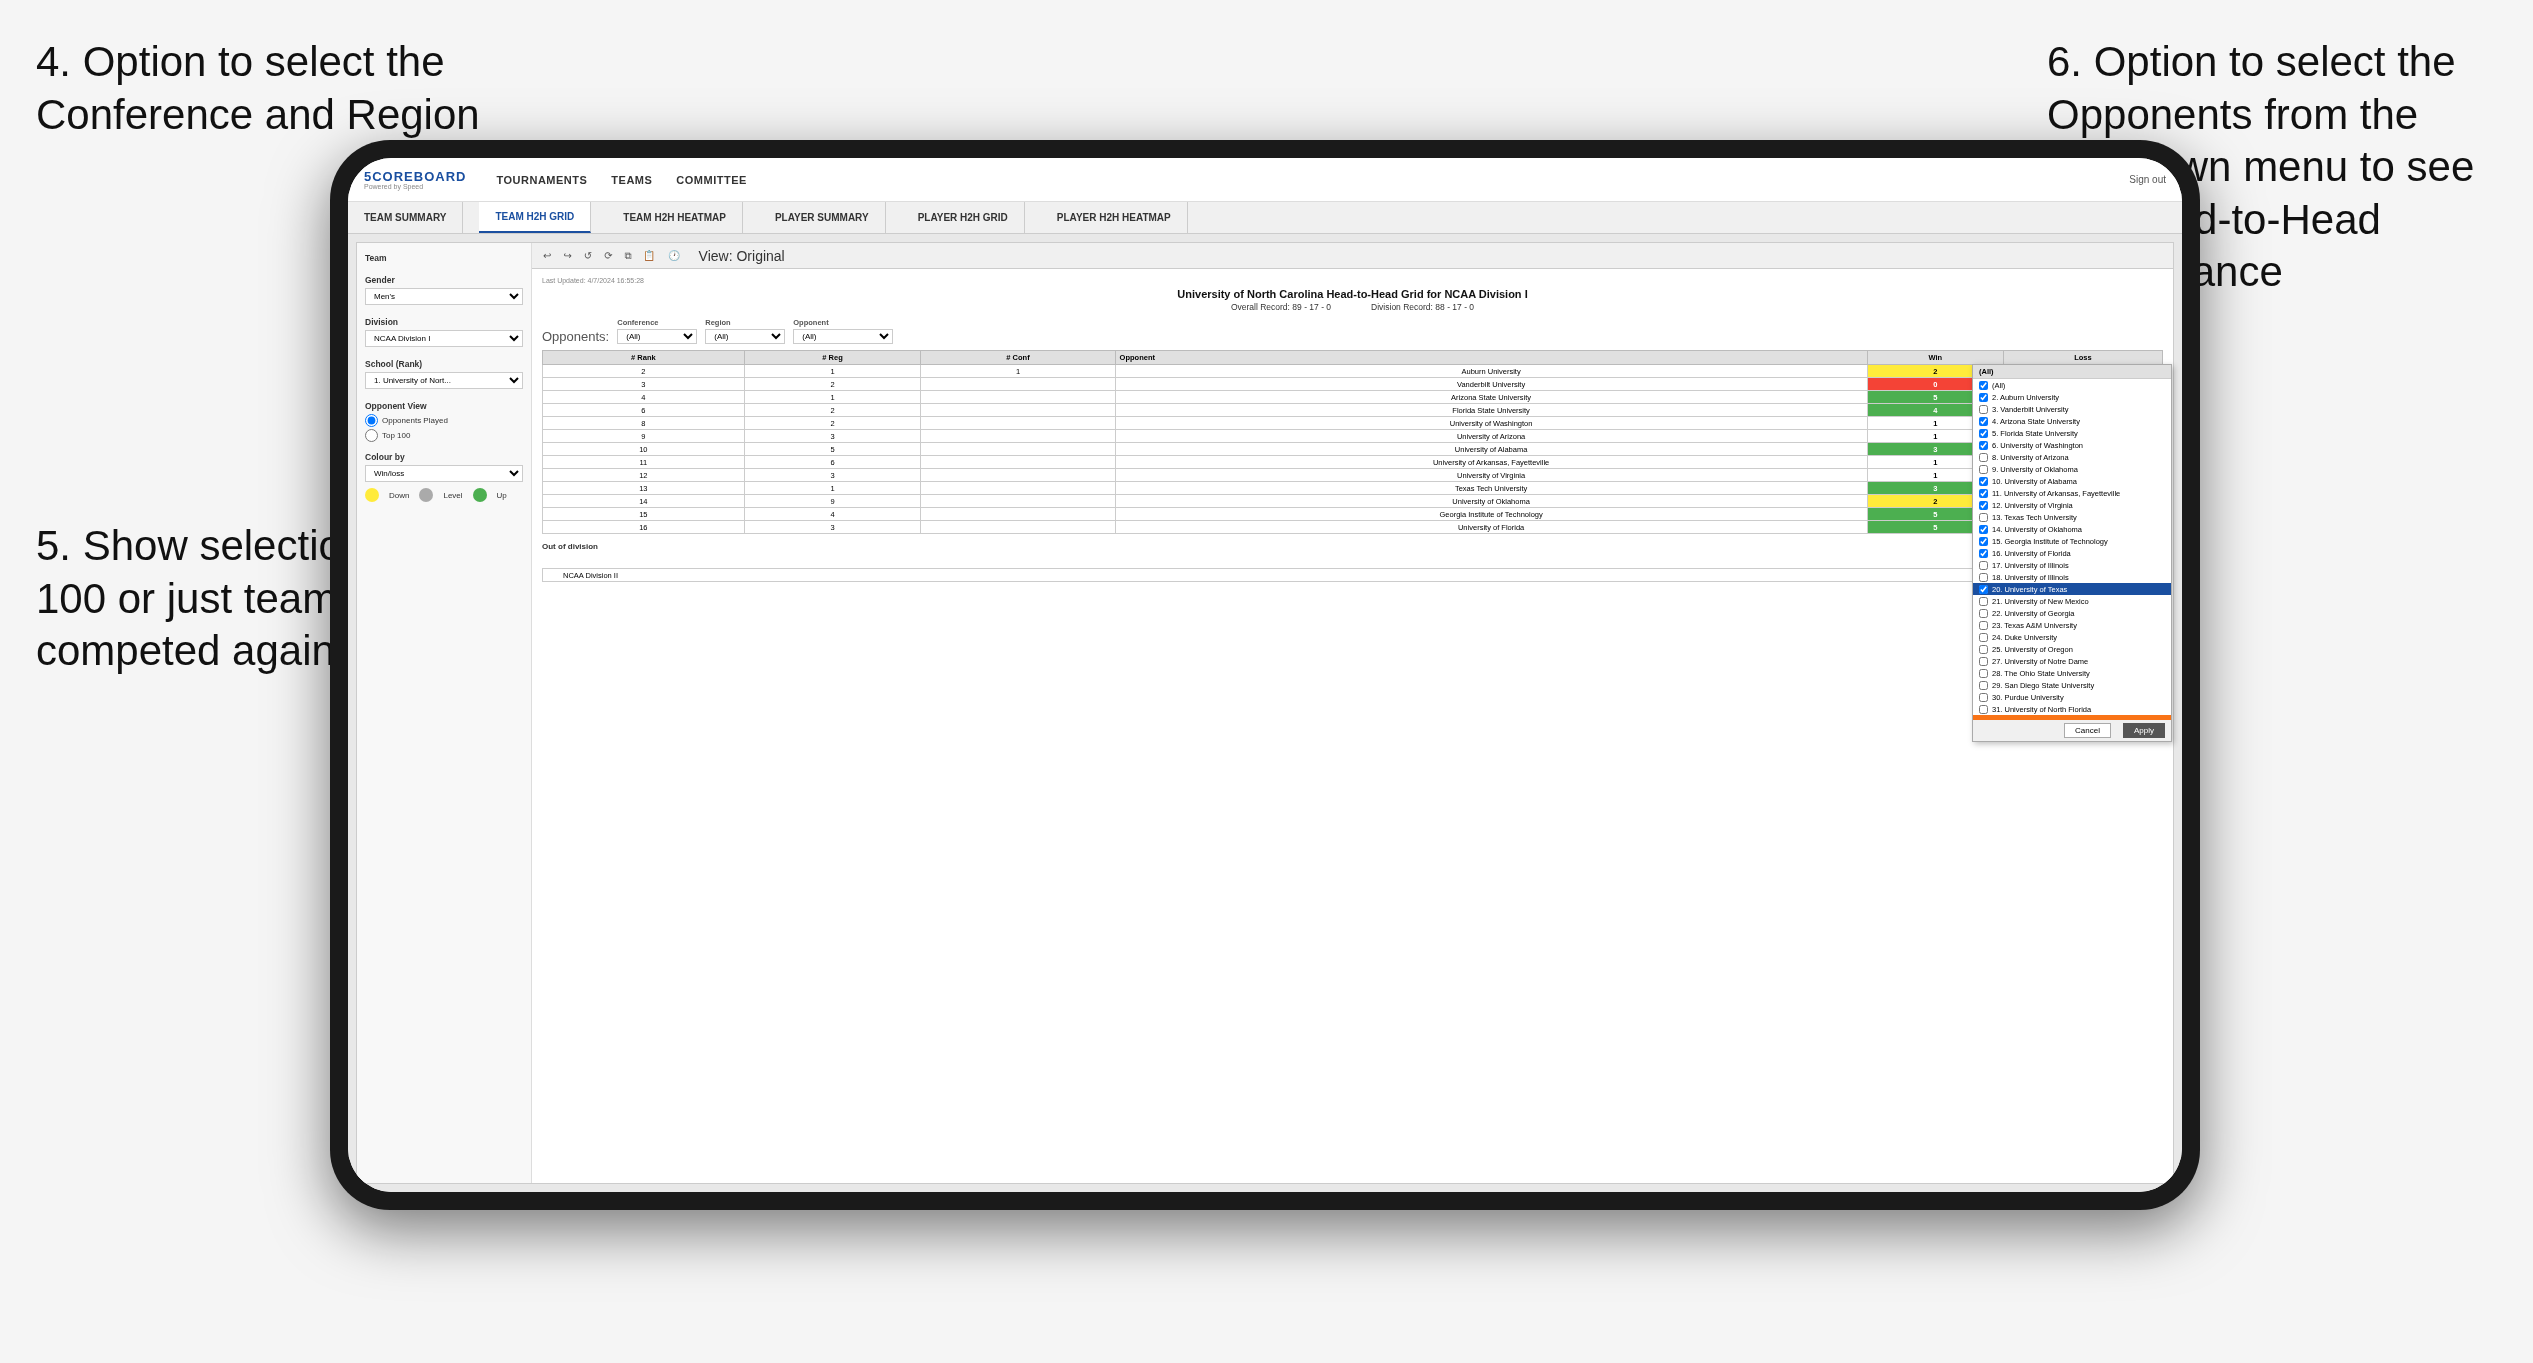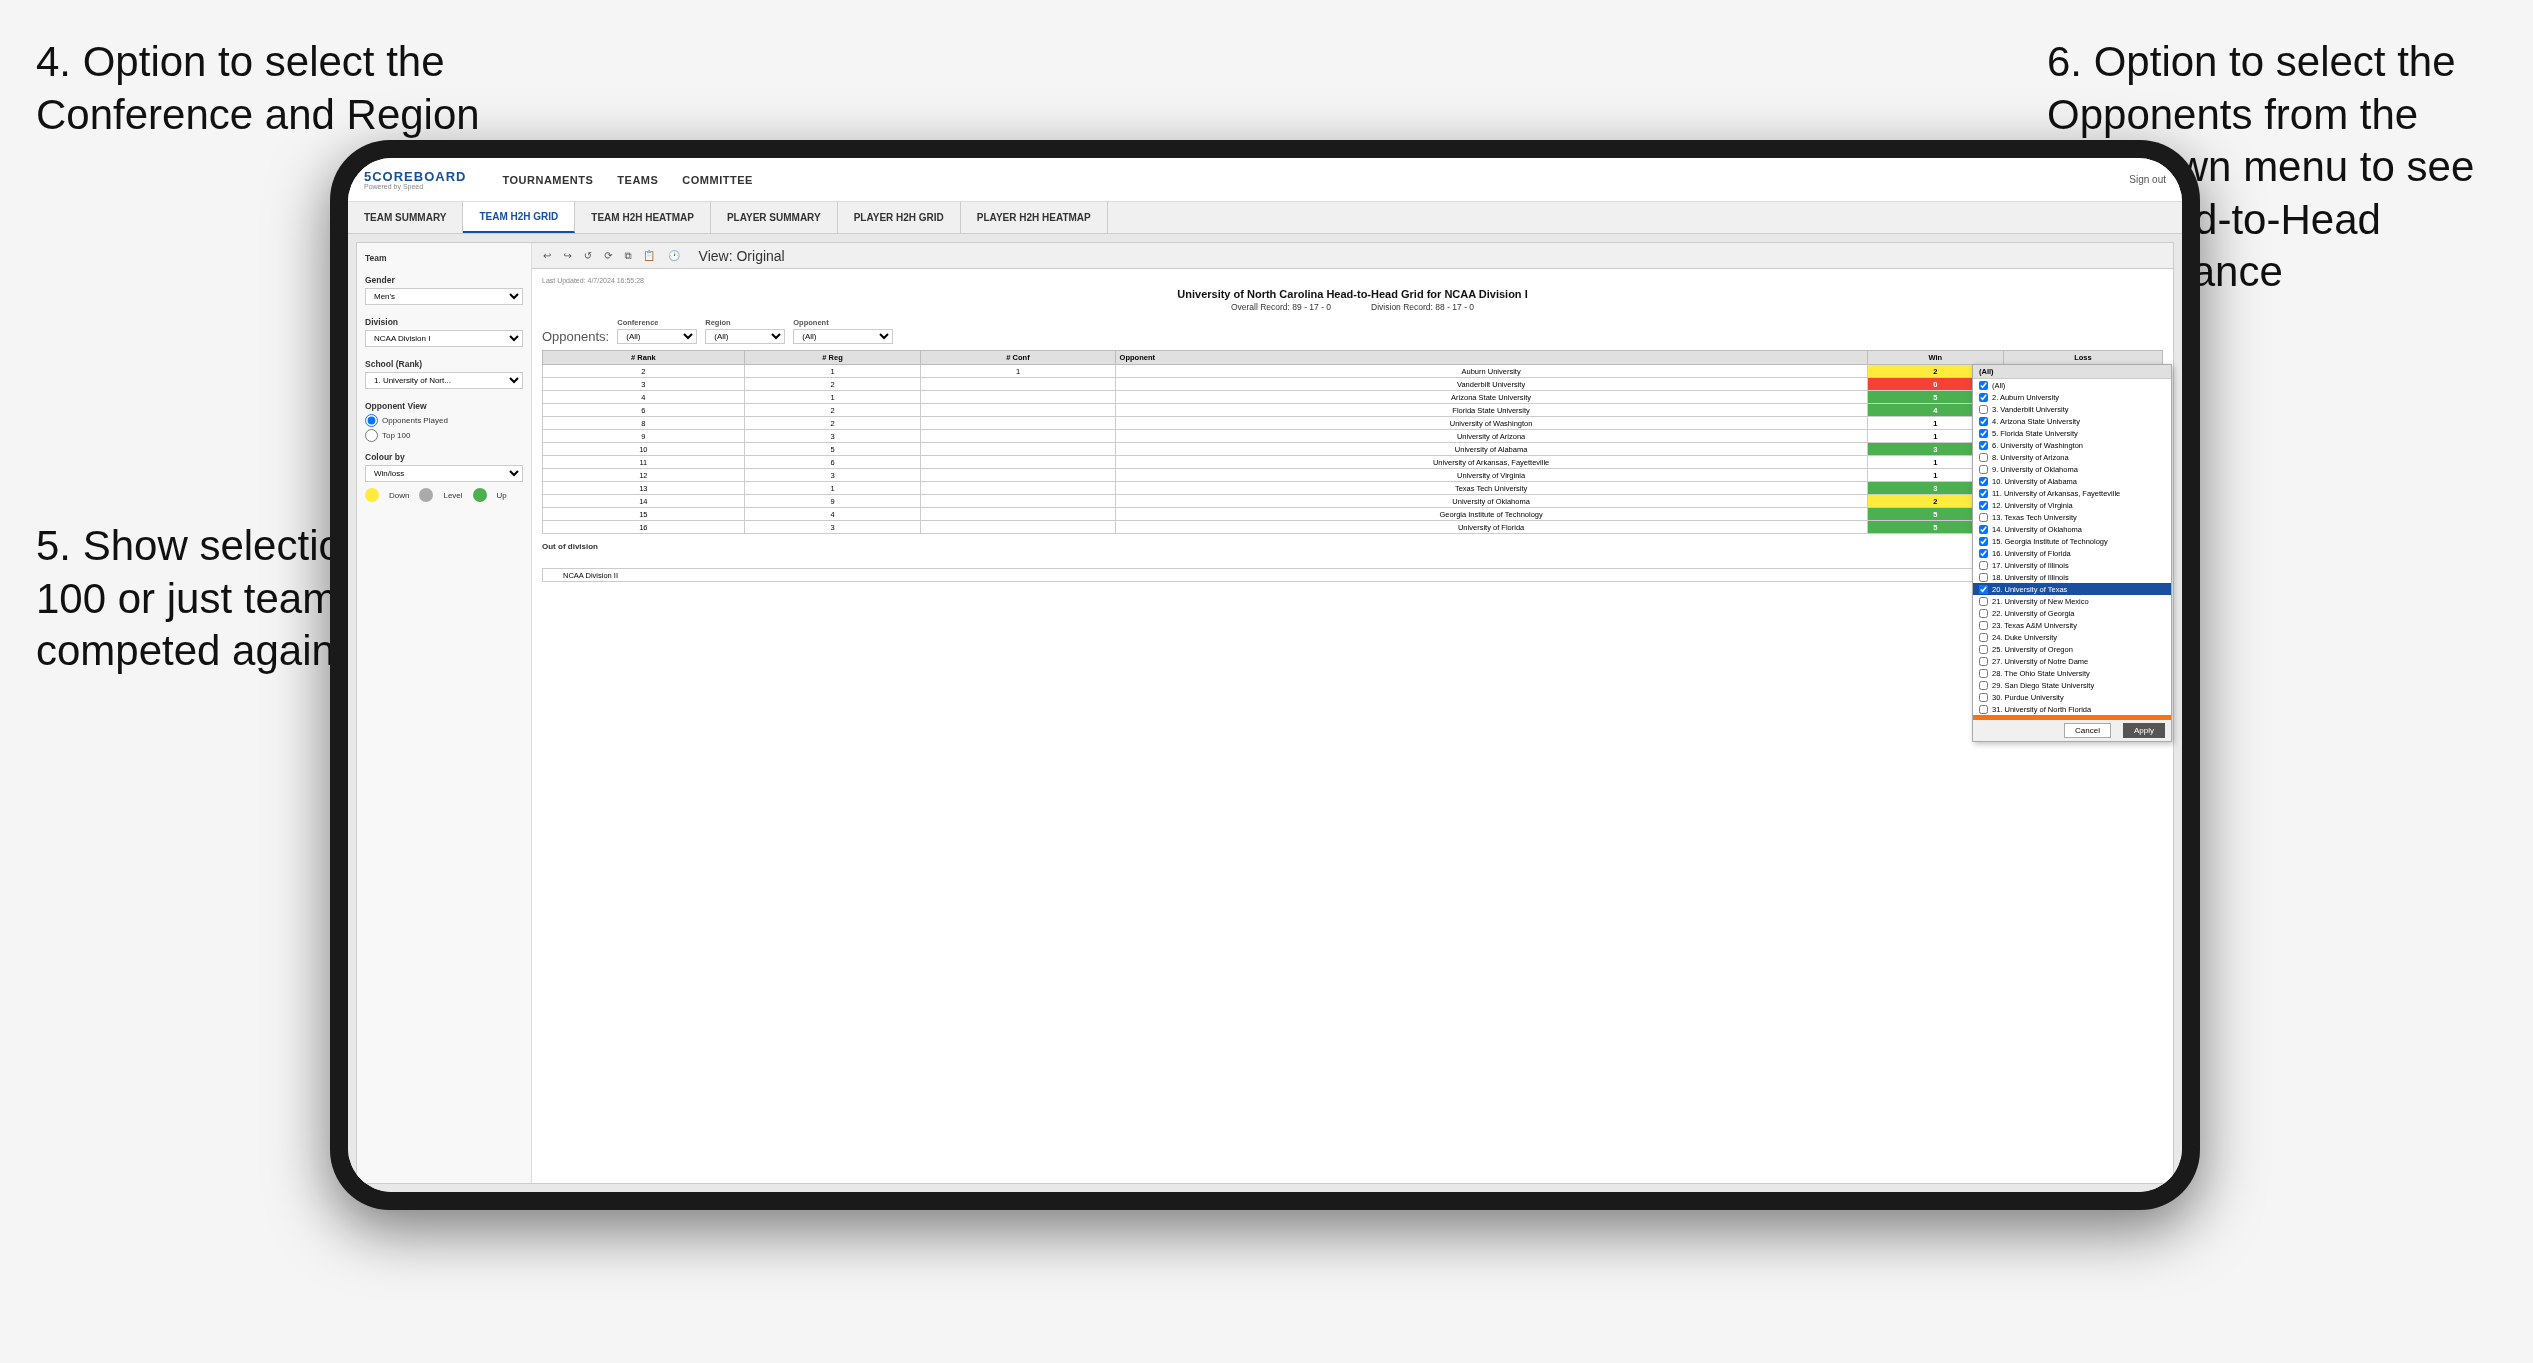--- a/index.html
+++ b/index.html
@@ -63,21 +63,21 @@
       flex-direction: column;
     }
 
     
     .nav-bar {
       background: #fff;
       border-bottom: 1px solid #ddd;
       padding: 6px 16px;
       display: flex;
       align-items: center;
-      gap: 28px;
+      gap: 22px;
       height: 44px;
       flex-shrink: 0;
     }
 
     .logo-area {
       display: flex;
       flex-direction: column;
       line-height: 1;
     }
 
@@ -113,21 +113,21 @@
       font-size: 10px;
       color: #555;
       display: flex;
       gap: 8px;
     }
 
     
     .sub-nav {
       background: #f0f0f0;
       display: flex;
-      gap: 0;
+      gap: 16px;
       height: 32px;
       flex-shrink: 0;
       border-bottom: 1px solid #ccc;
     }
 
     .sub-nav-item {
       font-size: 10px;
       font-weight: 600;
       color: #333;
       padding: 0 16px;

